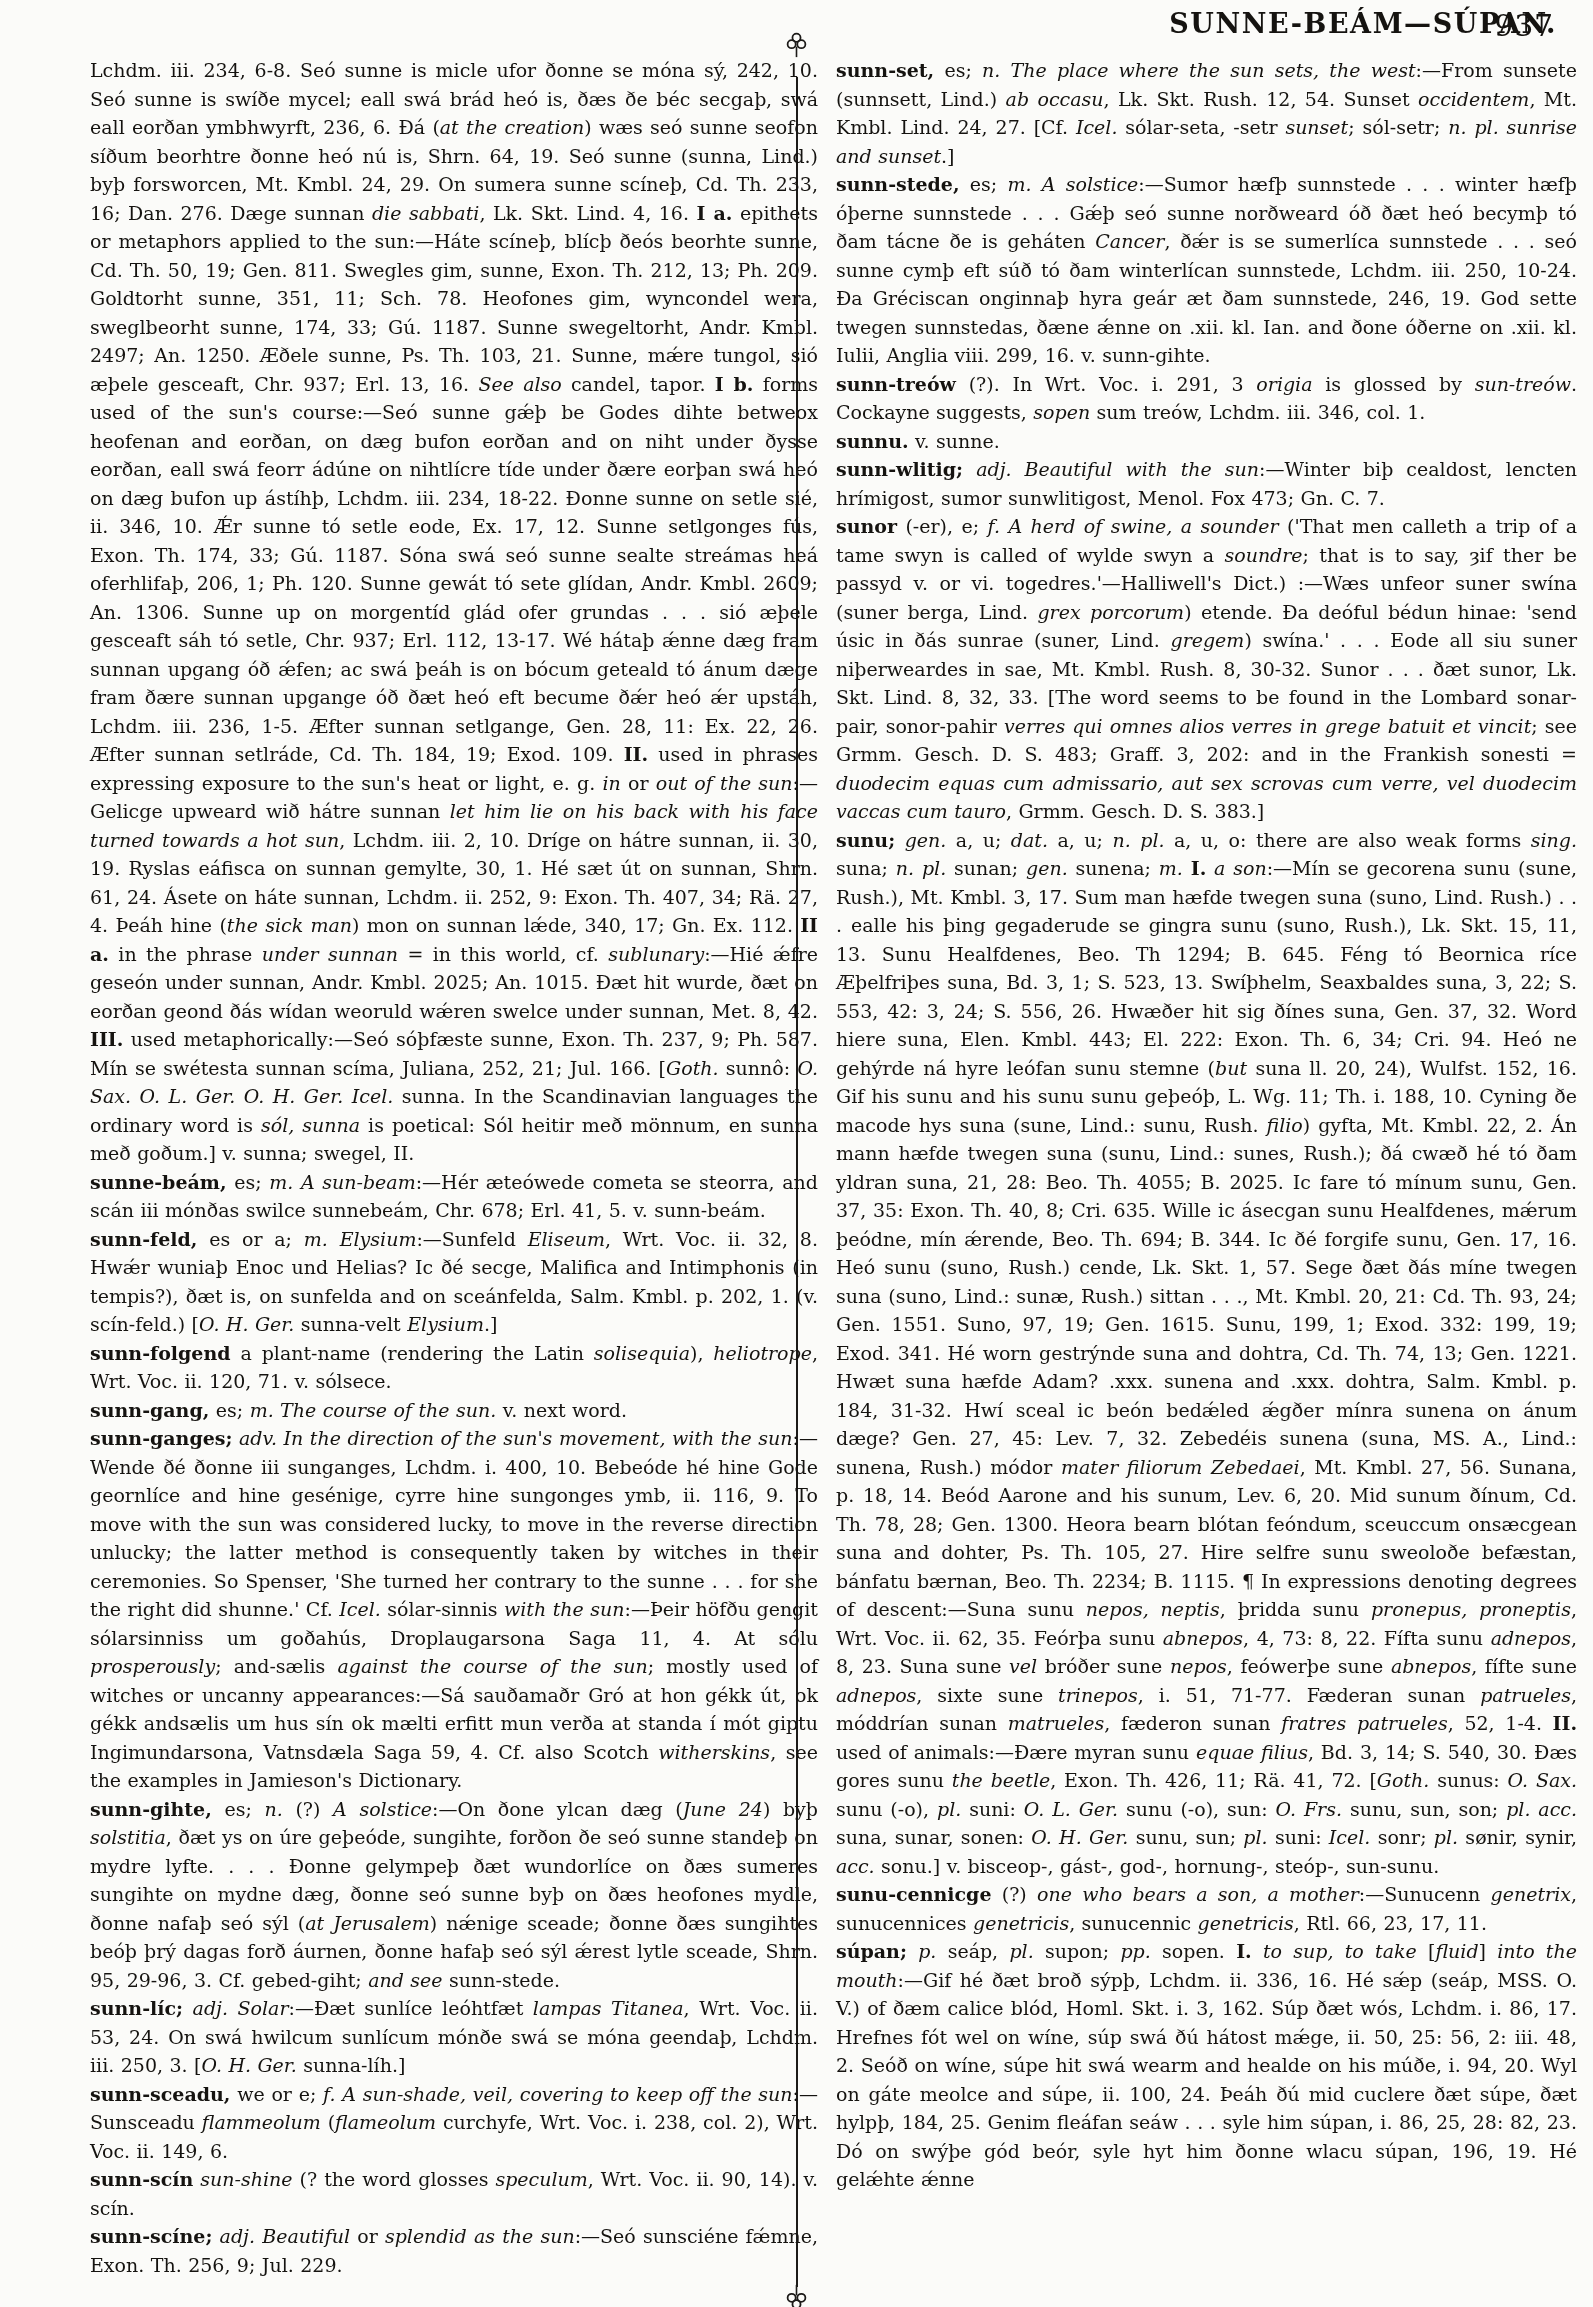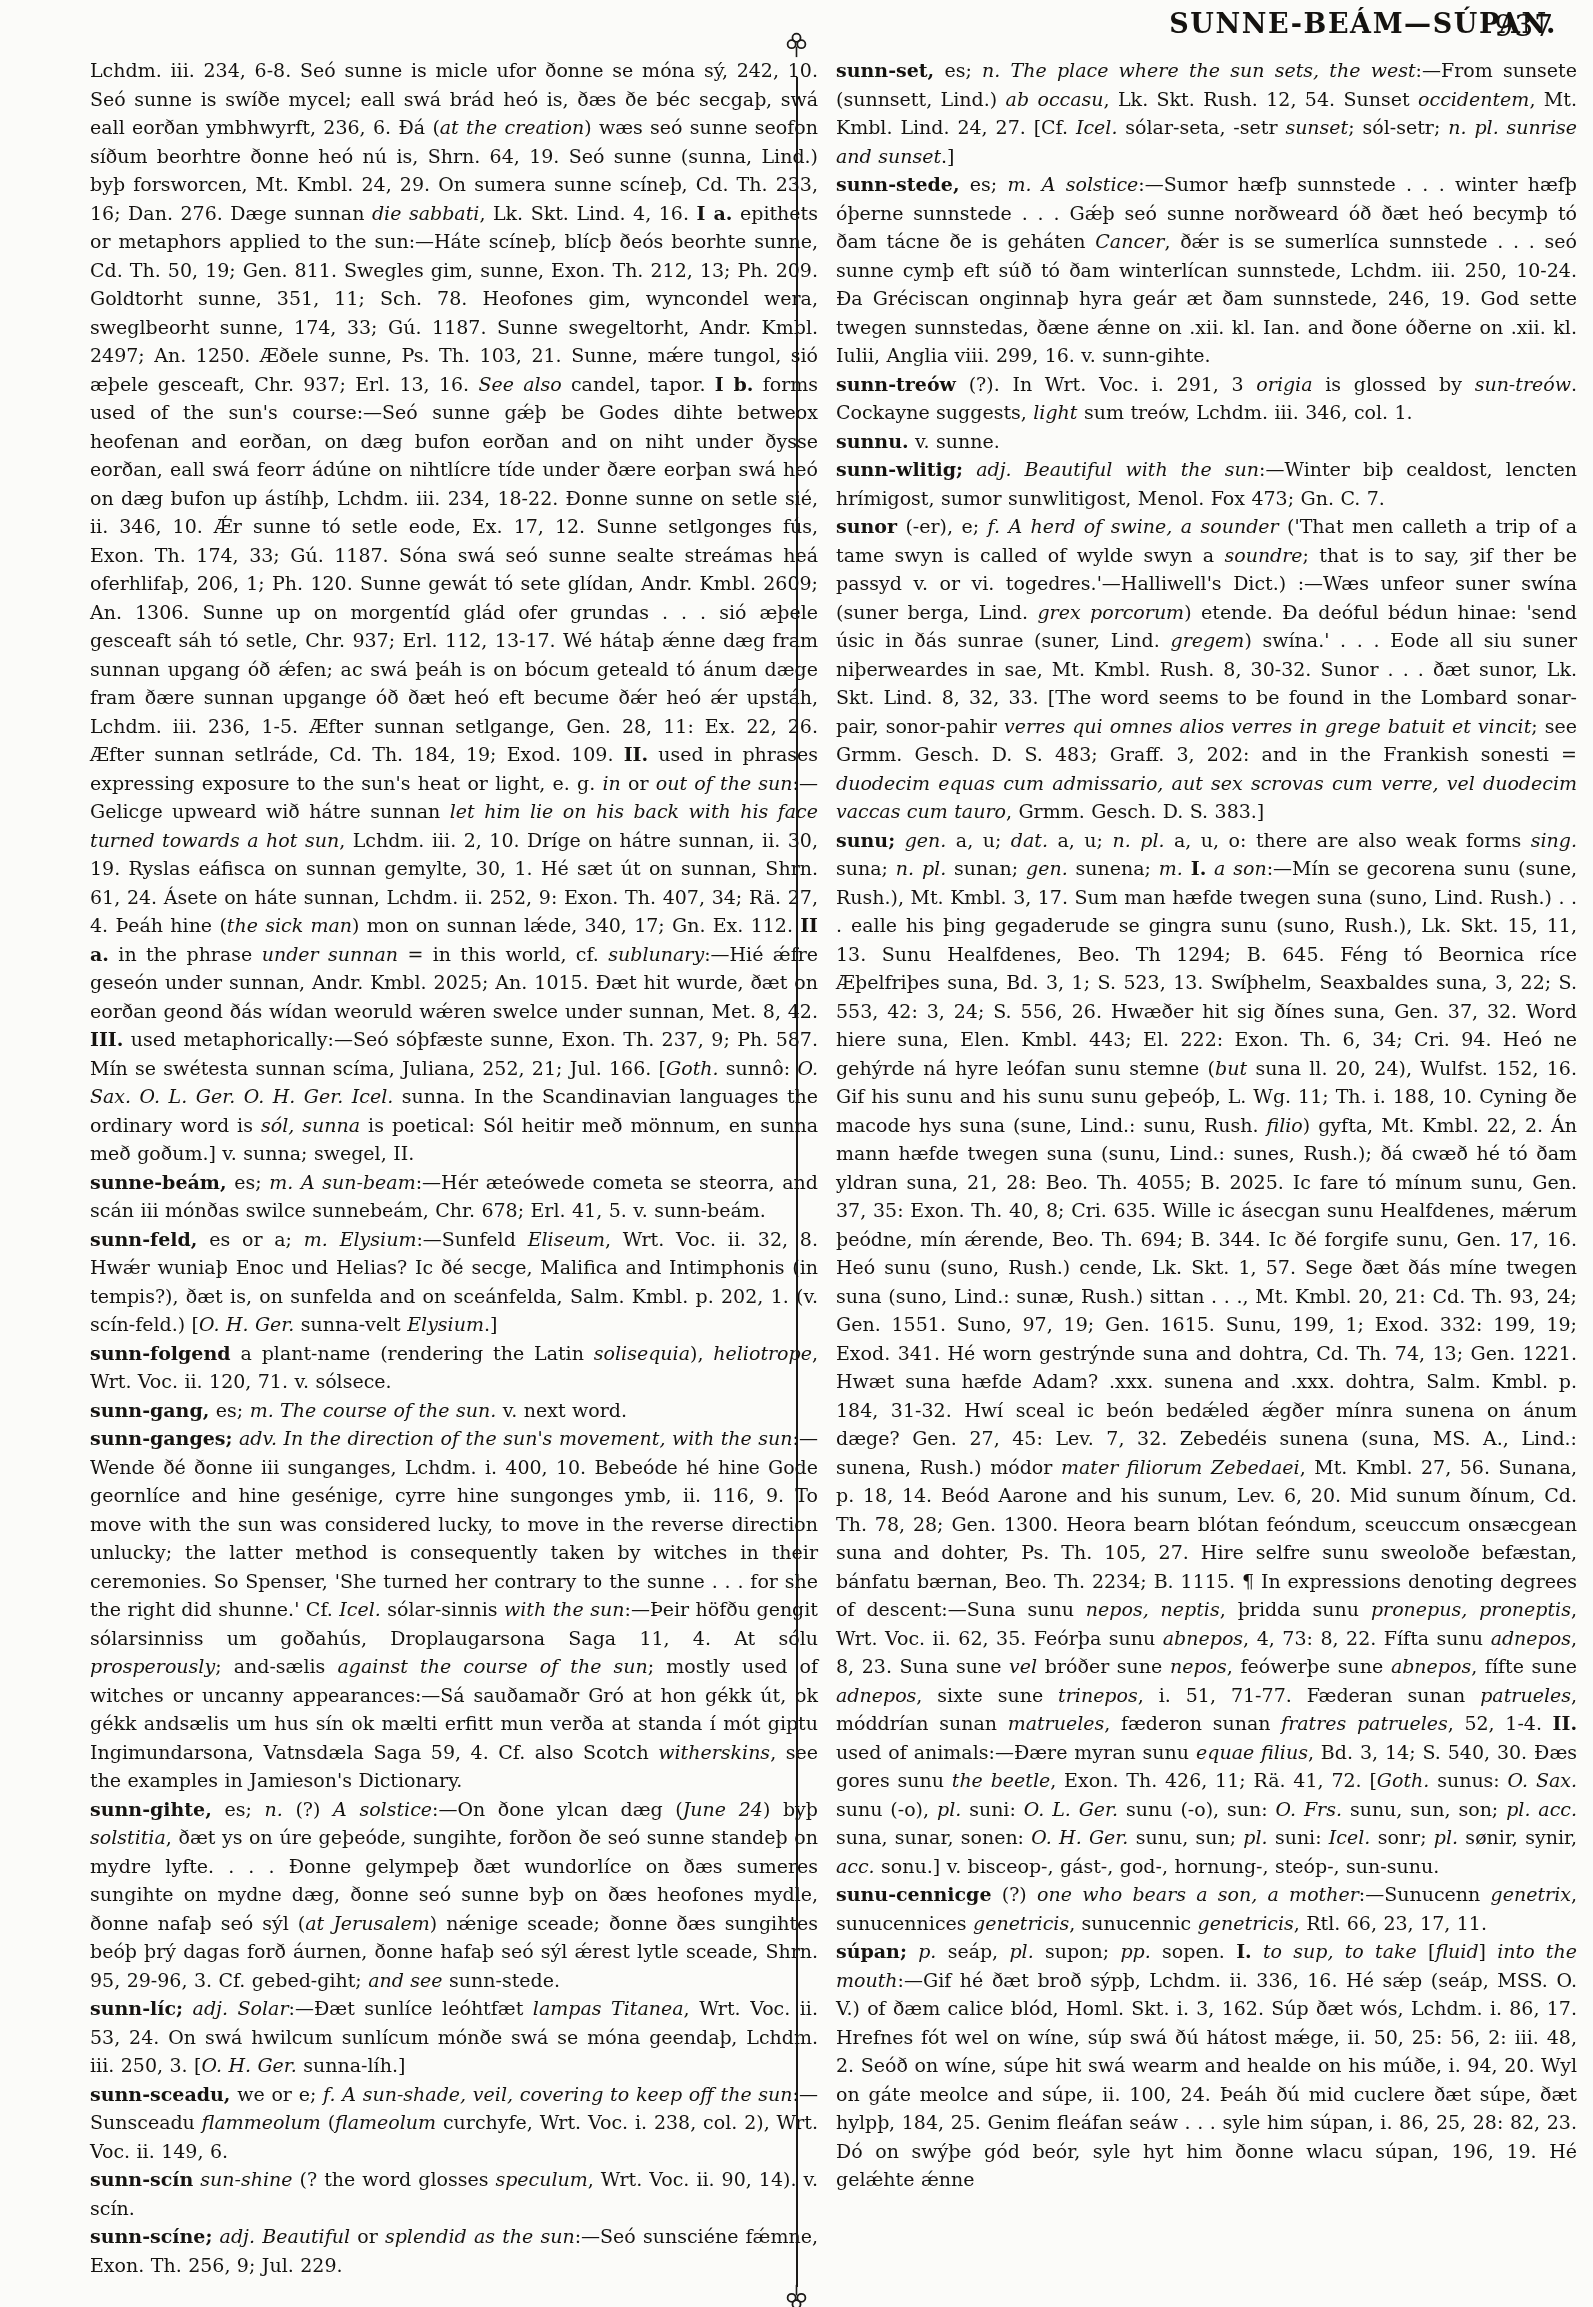--- a/index.html
+++ b/index.html
@@ -71,21 +71,21 @@
       <p class="entry"><span class="s-b">sunn-ganges;</span><span class="s-n">  </span><span class="s-i">adv. In the direction of the sun's movement, with the sun</span><span class="s-n">:—Wende ðé ðonne iii sunganges, Lchdm. i. 400, 10.  Bebeóde hé hine Gode geornlíce and hine gesénige, cyrre hine sungonges ymb, ii. 116, 9.  To move with the sun was considered lucky, to move in the reverse direction unlucky; the latter method is consequently taken by witches in their ceremonies.  So Spenser, 'She turned her contrary to the sunne . . . for she the right did shunne.'  Cf. </span><span class="s-i">Icel.</span><span class="s-n"> sólar-sinnis </span><span class="s-i">with the sun</span><span class="s-n">:—Þeir höfðu gengit sólarsinniss um goðahús, Droplaugarsona Saga 11, 4.  At sólu </span><span class="s-i">prosperously</span><span class="s-n">; and-sælis </span><span class="s-i">against the course of the sun</span><span class="s-n">; mostly used of witches or uncanny appearances:—Sá sauðamaðr Gró at hon gékk út, ok gékk andsælis um hus sín ok mælti erfitt mun verða at standa í mót giptu Ingimundarsona, Vatnsdæla Saga 59, 4.  Cf. also Scotch </span><span class="s-i">witherskins</span><span class="s-n">, see the examples in Jamieson's Dictionary.</span></p>
       <p class="entry"><span class="s-b">sunn-gihte,</span><span class="s-n"> es; </span><span class="s-i">n.</span><span class="s-n"> (?) </span><span class="s-i">A solstice</span><span class="s-n">:—On ðone ylcan dæg (</span><span class="s-i">June 24</span><span class="s-n">) byþ </span><span class="s-i">solstitia</span><span class="s-n">, ðæt ys on úre geþeóde, sungihte, forðon ðe seó sunne standeþ on mydre lyfte. . . . Ðonne gelympeþ ðæt wundorlíce on ðæs sumeres sungihte on mydne dæg, ðonne seó sunne byþ on ðæs heofones mydle, ðonne nafaþ seó sýl (</span><span class="s-i">at Jerusalem</span><span class="s-n">) nǽnige sceade; ðonne ðæs sungihtes beóþ þrý dagas forð áurnen, ðonne hafaþ seó sýl ǽrest lytle sceade, Shrn. 95, 29-96, 3.  Cf. gebed-giht; </span><span class="s-i">and see</span><span class="s-n"> sunn-stede.</span></p>
       <p class="entry"><span class="s-b">sunn-líc;</span><span class="s-n">  </span><span class="s-i">adj. Solar</span><span class="s-n">:—Ðæt sunlíce leóhtfæt </span><span class="s-i">lampas Titanea</span><span class="s-n">, Wrt. Voc. ii. 53, 24.  On swá hwilcum sunlícum mónðe swá se móna geendaþ, Lchdm. iii. 250, 3.  [</span><span class="s-i">O. H. Ger.</span><span class="s-n"> sunna-líh.]</span></p>
       <p class="entry"><span class="s-b">sunn-sceadu,</span><span class="s-n"> we or e; </span><span class="s-i">f. A sun-shade, veil, covering to keep off the sun</span><span class="s-n">:—Sunsceadu </span><span class="s-i">flammeolum</span><span class="s-n"> (</span><span class="s-i">flameolum</span><span class="s-n"> curchyfe, Wrt. Voc. i. 238, col. 2), Wrt. Voc. ii. 149, 6.</span></p>
       <p class="entry"><span class="s-b">sunn-scín</span><span class="s-n"> </span><span class="s-i">sun-shine</span><span class="s-n"> (? the word glosses </span><span class="s-i">speculum</span><span class="s-n">, Wrt. Voc. ii. 90, 14). v. scín.</span></p>
       <p class="entry"><span class="s-b">sunn-scíne;</span><span class="s-n">  </span><span class="s-i">adj. Beautiful</span><span class="s-n"> or </span><span class="s-i">splendid as the sun</span><span class="s-n">:—Seó sunsciéne fǽmne, Exon. Th. 256, 9; Jul. 229.</span></p>
     </div>
   <div class="col col-right" id="col-right">
       <p class="entry"><span class="s-b">sunn-set,</span><span class="s-n"> es; </span><span class="s-i">n. The place where the sun sets, the west</span><span class="s-n">:—From sunsete (sunnsett, Lind.) </span><span class="s-i">ab occasu</span><span class="s-n">, Lk. Skt. Rush. 12, 54.  Sunset </span><span class="s-i">occidentem</span><span class="s-n">, Mt. Kmbl. Lind. 24, 27.  [Cf. </span><span class="s-i">Icel.</span><span class="s-n"> sólar-seta, -setr </span><span class="s-i">sunset</span><span class="s-n">; sól-setr; </span><span class="s-i">n. pl. sunrise and sunset</span><span class="s-n">.]</span></p>
       <p class="entry"><span class="s-b">sunn-stede,</span><span class="s-n"> es; </span><span class="s-i">m. A solstice</span><span class="s-n">:—Sumor hæfþ sunnstede . . . winter hæfþ óþerne sunnstede . . . Gǽþ seó sunne norðweard óð ðæt heó becymþ tó ðam tácne ðe is geháten </span><span class="s-i">Cancer</span><span class="s-n">, ðǽr is se sumerlíca sunnstede . . . seó sunne cymþ eft súð tó ðam winterlícan sunnstede, Lchdm. iii. 250, 10-24.  Ða Gréciscan onginnaþ hyra geár æt ðam sunnstede, 246, 19.  God sette twegen sunnstedas, ðæne ǽnne on .xii. kl. Ian. and ðone óðerne on .xii. kl. Iulii, Anglia viii. 299, 16.  v. sunn-gihte.</span></p>
-      <p class="entry"><span class="s-b">sunn-treów</span><span class="s-n"> (?).  In Wrt. Voc. i. 291, 3 </span><span class="s-i">origia</span><span class="s-n"> is glossed by </span><span class="s-i">sun-treów</span><span class="s-n">.  Cockayne suggests, </span><span class="s-i">light</span><span class="s-n"> sum treów, Lchdm. iii. 346, col. 1.</span></p>
+      <p class="entry"><span class="s-b">sunn-treów</span><span class="s-n"> (?).  In Wrt. Voc. i. 291, 3 </span><span class="s-i">origia</span><span class="s-n"> is glossed by </span><span class="s-i">sun-treów</span><span class="s-n">.  Cockayne suggests, </span><span class="s-i">sopen</span><span class="s-n"> sum treów, Lchdm. iii. 346, col. 1.</span></p>
       <p class="entry"><span class="s-b">sunnu.</span><span class="s-n">  v. sunne.</span></p>
       <p class="entry"><span class="s-b">sunn-wlitig;</span><span class="s-n">  </span><span class="s-i">adj. Beautiful with the sun</span><span class="s-n">:—Winter biþ cealdost, lencten hrímigost, sumor sunwlitigost, Menol. Fox 473; Gn. C. 7.</span></p>
       <p class="entry"><span class="s-b">sunor</span><span class="s-n"> (-er), e; </span><span class="s-i">f. A herd of swine, a sounder</span><span class="s-n"> ('That men calleth a trip of a tame swyn is called of wylde swyn a </span><span class="s-i">soundre</span><span class="s-n">; that is to say, ȝif ther be passyd v. or vi. togedres.'—Halliwell's Dict.) :—Wæs unfeor suner swína (suner berga, Lind. </span><span class="s-i">grex porcorum</span><span class="s-n">) etende.  Ða deóful bédun hinae: 'send úsic in ðás sunrae (suner, Lind. </span><span class="s-i">gregem</span><span class="s-n">) swína.' . . . Eode all siu suner niþerweardes in sae, Mt. Kmbl. Rush. 8, 30-32.  Sunor . . . ðæt sunor, Lk. Skt. Lind. 8, 32, 33.  [The word seems to be found in the Lombard sonar-pair, sonor-pahir </span><span class="s-i">verres qui omnes alios verres in grege batuit et vincit</span><span class="s-n">; see Grmm. Gesch. D. S. 483; Graff. 3, 202: and in the Frankish sonesti = </span><span class="s-i">duodecim equas cum admissario, aut sex scrovas cum verre, vel duodecim vaccas cum tauro</span><span class="s-n">, Grmm. Gesch. D. S. 383.]</span></p>
       <p class="entry"><span class="s-b">sunu;</span><span class="s-n">  </span><span class="s-i">gen.</span><span class="s-n"> a, u; </span><span class="s-i">dat.</span><span class="s-n"> a, u; </span><span class="s-i">n. pl.</span><span class="s-n"> a, u, o: there are also weak forms </span><span class="s-i">sing.</span><span class="s-n"> suna; </span><span class="s-i">n. pl.</span><span class="s-n"> sunan; </span><span class="s-i">gen.</span><span class="s-n"> sunena; </span><span class="s-i">m.</span><span class="s-n">  </span><span class="s-b">I.</span><span class="s-n"> </span><span class="s-i">a son</span><span class="s-n">:—Mín se gecorena sunu (sune, Rush.), Mt. Kmbl. 3, 17.  Sum man hæfde twegen suna (suno, Lind. Rush.) . . . ealle his þing gegaderude se gingra sunu (suno, Rush.), Lk. Skt. 15, 11, 13.  Sunu Healfdenes, Beo. Th 1294; B. 645.  Féng tó Beornica ríce Æþelfriþes suna, Bd. 3, 1; S. 523, 13.  Swíþhelm, Seaxbaldes suna, 3, 22; S. 553, 42: 3, 24; S. 556, 26.  Hwæðer hit sig ðínes suna, Gen. 37, 32.  Word hiere suna, Elen. Kmbl. 443; El. 222: Exon. Th. 6, 34; Cri. 94.  Heó ne gehýrde ná hyre leófan sunu stemne (</span><span class="s-i">but</span><span class="s-n"> suna ll. 20, 24), Wulfst. 152, 16.  Gif his sunu and his sunu sunu geþeóþ, L. Wg. 11; Th. i. 188, 10.  Cyning ðe macode hys suna (sune, Lind.: sunu, Rush. </span><span class="s-i">filio</span><span class="s-n">) gyfta, Mt. Kmbl. 22, 2.  Án mann hæfde twegen suna (sunu, Lind.: sunes, Rush.); ðá cwæð hé tó ðam yldran suna, 21, 28: Beo. Th. 4055; B. 2025.  Ic fare tó mínum sunu, Gen. 37, 35: Exon. Th. 40, 8; Cri. 635.  Wille ic ásecgan sunu Healfdenes, mǽrum þeódne, mín ǽrende, Beo. Th. 694; B. 344.  Ic ðé forgife sunu, Gen. 17, 16.  Heó sunu (suno, Rush.) cende, Lk. Skt. 1, 57.  Sege ðæt ðás míne twegen suna (suno, Lind.: sunæ, Rush.) sittan . . ., Mt. Kmbl. 20, 21: Cd. Th. 93, 24; Gen. 1551.  Suno, 97, 19; Gen. 1615.  Sunu, 199, 1; Exod. 332: 199, 19; Exod. 341.  Hé worn gestrýnde suna and dohtra, Cd. Th. 74, 13; Gen. 1221.  Hwæt suna hæfde Adam? .xxx. sunena and .xxx. dohtra, Salm. Kmbl. p. 184, 31-32.  Hwí sceal ic beón bedǽled ǽgðer mínra sunena on ánum dæge? Gen. 27, 45: Lev. 7, 32.  Zebedéis sunena (suna, MS. A., Lind.: sunena, Rush.) módor </span><span class="s-i">mater filiorum Zebedaei</span><span class="s-n">, Mt. Kmbl. 27, 56.  Sunana, p. 18, 14.  Beód Aarone and his sunum, Lev. 6, 20.  Mid sunum ðínum, Cd. Th. 78, 28; Gen. 1300.  Heora bearn blótan feóndum, sceuccum onsæcgean suna and dohter, Ps. Th. 105, 27.  Hire selfre sunu sweoloðe befæstan, bánfatu bærnan, Beo. Th. 2234; B. 1115.  ¶ In expressions denoting degrees of descent:—Suna sunu </span><span class="s-i">nepos, neptis</span><span class="s-n">, þridda sunu </span><span class="s-i">pronepus, proneptis</span><span class="s-n">, Wrt. Voc. ii. 62, 35.  Feórþa sunu </span><span class="s-i">abnepos</span><span class="s-n">, 4, 73: 8, 22.  Fífta sunu </span><span class="s-i">adnepos</span><span class="s-n">, 8, 23.  Suna sune </span><span class="s-i">vel</span><span class="s-n"> bróðer sune </span><span class="s-i">nepos</span><span class="s-n">, feówerþe sune </span><span class="s-i">abnepos</span><span class="s-n">, fífte sune </span><span class="s-i">adnepos</span><span class="s-n">, sixte sune </span><span class="s-i">trinepos</span><span class="s-n">, i. 51, 71-77.  Fæderan sunan </span><span class="s-i">patrueles</span><span class="s-n">, móddrían sunan </span><span class="s-i">matrueles</span><span class="s-n">, fæderon sunan </span><span class="s-i">fratres patrueles</span><span class="s-n">, 52, 1-4.  </span><span class="s-b">II.</span><span class="s-n"> used of animals:—Ðære myran sunu </span><span class="s-i">equae filius</span><span class="s-n">, Bd. 3, 14; S. 540, 30.  Ðæs gores sunu </span><span class="s-i">the beetle</span><span class="s-n">, Exon. Th. 426, 11; Rä. 41, 72.  [</span><span class="s-i">Goth.</span><span class="s-n"> sunus: </span><span class="s-i">O. Sax.</span><span class="s-n"> sunu (-o), </span><span class="s-i">pl.</span><span class="s-n"> suni: </span><span class="s-i">O. L. Ger.</span><span class="s-n"> sunu (-o), sun: </span><span class="s-i">O. Frs.</span><span class="s-n"> sunu, sun, son; </span><span class="s-i">pl. acc.</span><span class="s-n"> suna, sunar, sonen: </span><span class="s-i">O. H. Ger.</span><span class="s-n"> sunu, sun; </span><span class="s-i">pl.</span><span class="s-n"> suni: </span><span class="s-i">Icel.</span><span class="s-n"> sonr; </span><span class="s-i">pl.</span><span class="s-n"> sønir, synir, </span><span class="s-i">acc.</span><span class="s-n"> sonu.]  v. bisceop-, gást-, god-, hornung-, steóp-, sun-sunu.</span></p>
       <p class="entry"><span class="s-b">sunu-cennicge</span><span class="s-n"> (?) </span><span class="s-i">one who bears a son, a mother</span><span class="s-n">:—Sunucenn </span><span class="s-i">genetrix</span><span class="s-n">, sunucennices </span><span class="s-i">genetricis</span><span class="s-n">, sunucennic </span><span class="s-i">genetricis</span><span class="s-n">, Rtl. 66, 23, 17, 11.</span></p>
       <p class="entry"><span class="s-b">súpan;</span><span class="s-n">  </span><span class="s-i">p.</span><span class="s-n"> seáp, </span><span class="s-i">pl.</span><span class="s-n"> supon; </span><span class="s-i">pp.</span><span class="s-n"> sopen.  </span><span class="s-b">I.</span><span class="s-n"> </span><span class="s-i">to sup, to take</span><span class="s-n"> [</span><span class="s-i">fluid</span><span class="s-n">] </span><span class="s-i">into the mouth</span><span class="s-n">:—Gif hé ðæt broð sýpþ, Lchdm. ii. 336, 16.  Hé sǽp (seáp, MSS. O. V.) of ðæm calice blód, Homl. Skt. i. 3, 162.  Súp ðæt wós, Lchdm. i. 86, 17.  Hrefnes fót wel on wíne, súp swá ðú hátost mǽge, ii. 50, 25: 56, 2: iii. 48, 2.  Seóð on wíne, súpe hit swá wearm and healde on his múðe, i. 94, 20.  Wyl on gáte meolce and súpe, ii. 100, 24.  Þeáh ðú mid cuclere ðæt súpe, ðæt hylpþ, 184, 25.  Genim fleáfan seáw . . . syle him súpan, i. 86, 25, 28: 82, 23.  Dó on swýþe gód beór, syle hyt him ðonne wlacu súpan, 196, 19.  Hé gelǽhte ǽnne</span></p>
     </div>
 </div>
 
 

